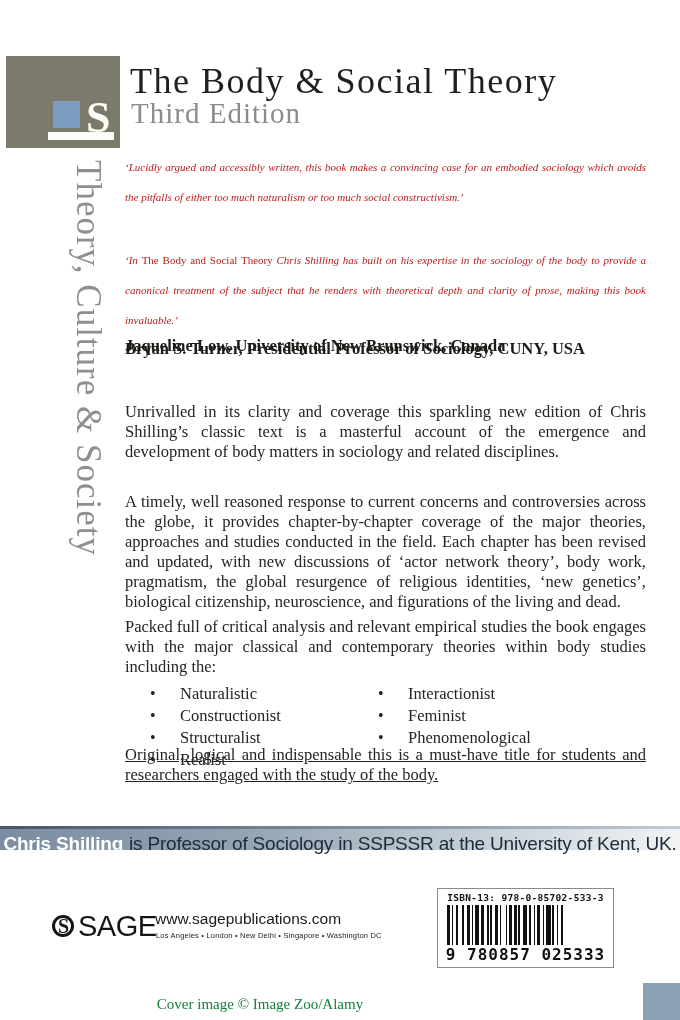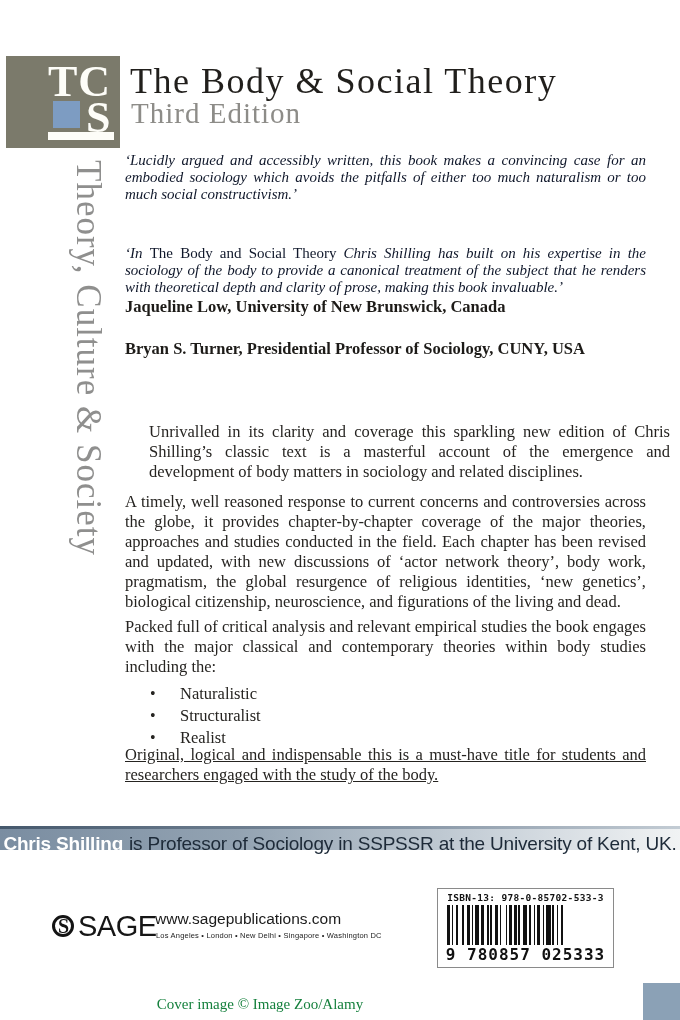--- a/index.html
+++ b/index.html
@@ -21,21 +21,21 @@
                 color:#8d8c88;white-space:nowrap;}
 
   
   .series-vert{position:absolute;left:56px;top:160px;height:445px;width:52px;
                writing-mode:vertical-rl;text-orientation:mixed;
                font-size:35px;letter-spacing:1px;color:#8f8f8e;white-space:nowrap;}
 
   
   .content{position:absolute;left:125px;top:0;width:521px;}
   .blk{position:absolute;left:0;width:521px;}
-  .quote{font-size:15px;line-height:17px;font-style:italic;text-align:justify;color:#0f172a;}
+  .quote{font-size:11px;line-height:30px;font-style:italic;text-align:justify;color:#b91c1c;}
   .quote .roman{font-style:normal;}
   .attrib{font-size:16.5px;line-height:22px;font-weight:bold;font-style:normal;color:#1d1b18;}
   .para{font-size:16.5px;line-height:20px;text-align:justify;color:#262421;}
 
   .bullets-wrap{display:flex;}
   .bullets{list-style:none;margin:0;padding:0;font-size:16.5px;line-height:22px;color:#262421;}
   .bullets.col-left{width:228px;padding-left:25px;}
   .bullets.col-right{padding-left:0;}
   .bullets li::before{content:"\2022";display:inline-block;width:30px;margin-left:-30px;
                       text-align:left;font-size:16px;}
@@ -75,21 +75,20 @@
             font-size:16px;letter-spacing:1px;color:#111;margin-top:0px;white-space:nowrap;}
 
   .corner-square{position:absolute;left:643px;top:983px;width:37px;height:37px;background:#8ba1b6;}
 </style>
 </head>
 <body>
 
 <div class="page">
 
   <div class="tcs-box">
-    <span class="tcs-tc">TC</span>
     <span class="tcs-bluesq"></span>
     <span class="tcs-s">S</span>
     <span class="tcs-bar"></span>
   </div>
 
   <div class="book-title">The Body &amp; Social Theory</div>
   <div class="book-edition">Third Edition</div>
 
   <div class="series-vert">Theory, Culture &amp; Society</div>
 
@@ -103,29 +102,35 @@
       <div class="quote">
         <span>‘In&nbsp;</span><span class="roman">The Body and Social Theory</span><span>&nbsp;Chris Shilling has built on his expertise in the sociology of the body to provide a canonical treatment of the subject that he renders with theoretical depth and clarity of prose, making this book invaluable.’</span>
       </div>
       <div class="attrib">Jaqueline Low, University of New Brunswick, Canada</div>
     </div>
 
     <div class="blk" style="top:338px;">
       <div class="attrib">Bryan S. Turner, Presidential Professor of Sociology, CUNY, USA</div>
     </div>
 
-    <div class="blk para" style="top:422px;margin-left:24px;">Unrivalled in its clarity and coverage this sparkling new edition of Chris Shilling’s classic text is a masterful account of the emergence and development of body matters in sociology and related disciplines.</div>
+    <div class="blk para" style="top:402px;">Unrivalled in its clarity and coverage this sparkling new edition of Chris Shilling’s classic text is a masterful account of the emergence and development of body matters in sociology and related disciplines.</div>
     <div class="blk para" style="top:492px;">A timely, well reasoned response to current concerns and controversies across the globe, it provides chapter-by-chapter coverage of the major theories, approaches and studies conducted in the field. Each chapter has been revised and updated, with new discussions of ‘actor network theory’, body work, pragmatism, the global resurgence of religious identities, ‘new genetics’, biological citizenship, neuroscience, and figurations of the living and dead.</div>
     <div class="blk para" style="top:617px;">Packed full of critical analysis and relevant empirical studies the book engages with the major classical and contemporary theories within body studies including the:</div>
 
     <div class="blk bullets-wrap" style="top:683px;">
       <ul class="bullets col-left">
         <li>Naturalistic</li>
+        <li>Constructionist</li>
         <li>Structuralist</li>
         <li>Realist</li>
+      </ul>
+      <ul class="bullets col-right">
+        <li>Interactionist</li>
+        <li>Feminist</li>
+        <li>Phenomenological</li>
       </ul>
     </div>
 
     <div class="blk para" style="top:745px;text-decoration:underline;">Original, logical and indispensable this is a must-have title for students and researchers engaged with the study of the body.</div>
   </div>
 
   <div class="banner">
     <div class="banner-text">
       <span class="banner-author">Chris Shilling</span><span>is Professor of Sociology in SSPSSR at the University of Kent, UK.</span>
     </div>

